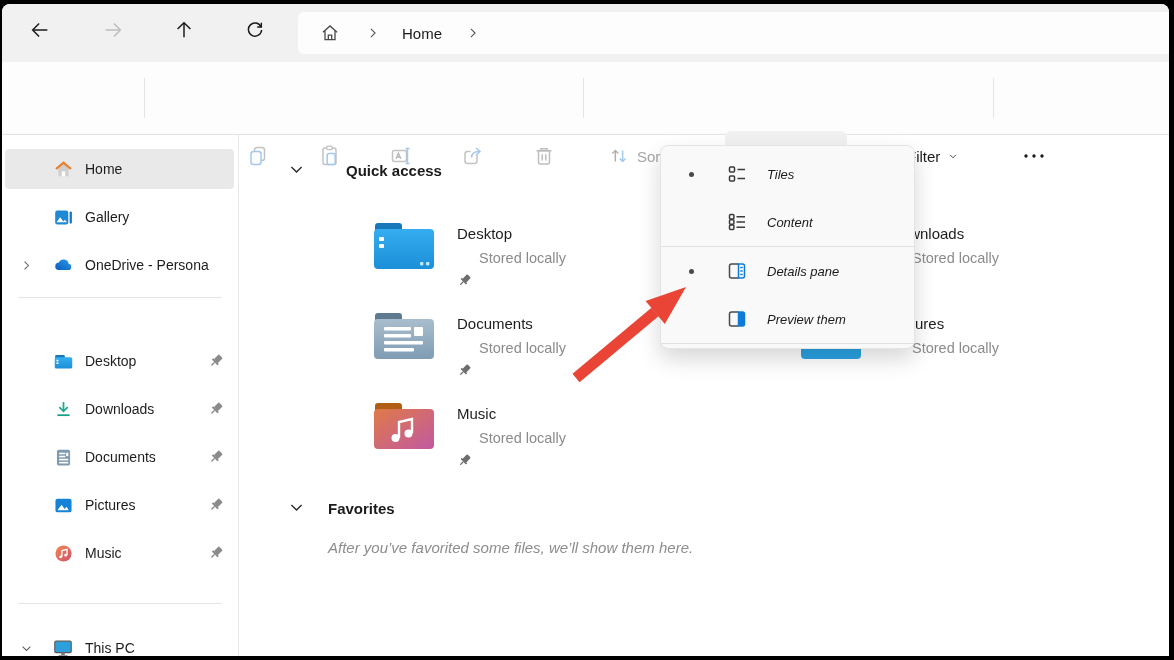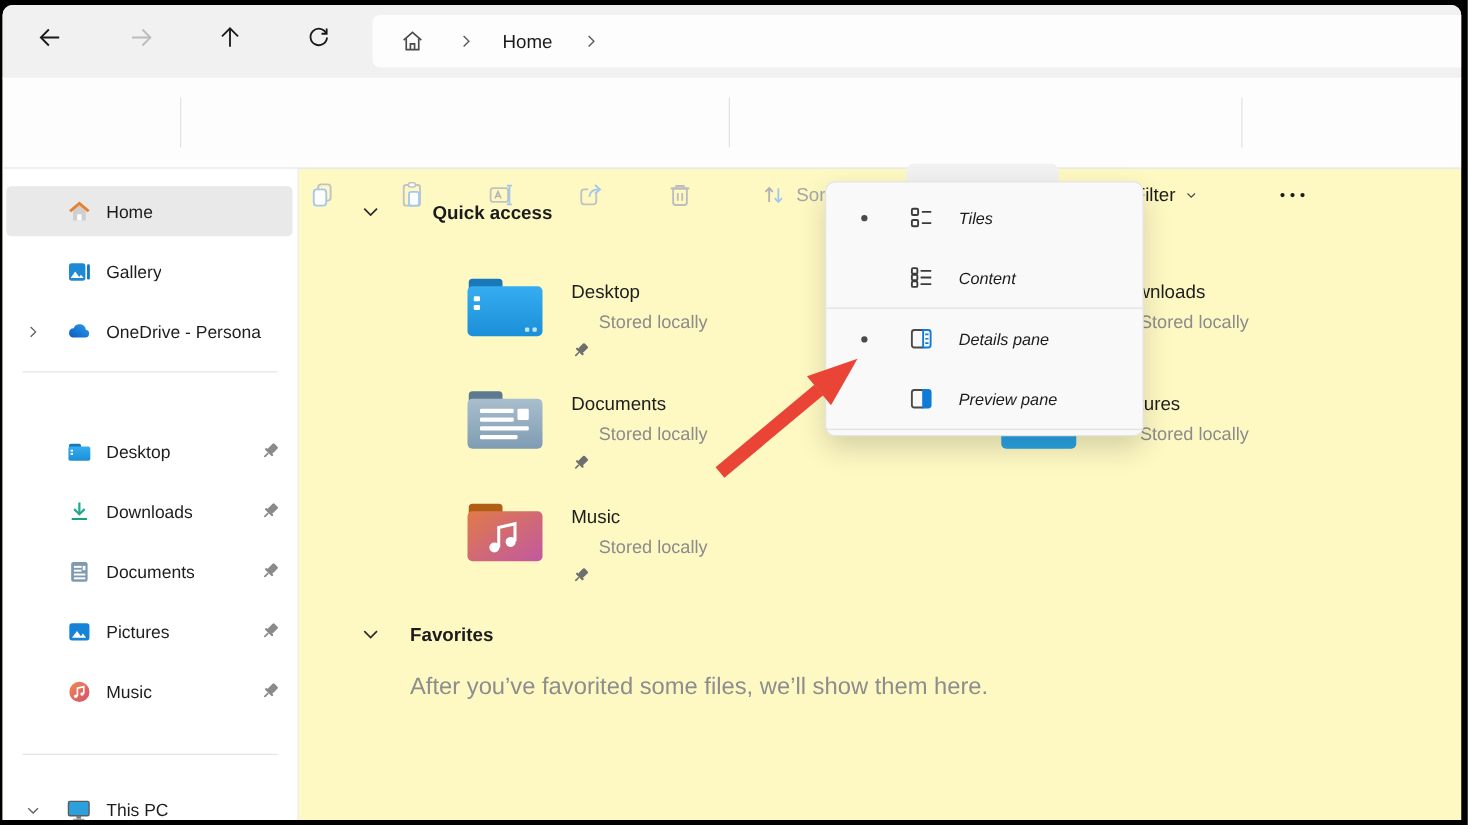--- a/index.html
+++ b/index.html
@@ -1,18 +1,18 @@
 <!DOCTYPE html>
 <html><head>
 <meta charset="utf-8">
 <style>
   html,body{margin:0;padding:0;background:#000;width:1174px;height:660px;overflow:hidden;
     font-family:"Liberation Sans","DejaVu Sans",sans-serif;-webkit-font-smoothing:antialiased;}
   .abs{position:absolute;}
-  .window{position:absolute;left:2px;top:4px;right:5px;bottom:4px;background:#fef9c3;
+  .window{position:absolute;left:2px;top:4px;right:5px;bottom:4px;background:#ffffff;
     border-radius:8px 8px 0 0;overflow:hidden;}
   
   .header{position:absolute;left:0;top:0;right:0;height:58px;background:#f1f1f1;border-bottom:1px solid #e4e4e4;}
   .navbtn{position:absolute;top:10px;width:32px;height:32px;border-radius:5px;display:flex;align-items:center;justify-content:center;}
   .addr{position:absolute;left:296px;right:0;top:8px;height:42px;background:#fdfdfd;border-radius:6px 0 0 6px;display:flex;align-items:center;}
   .crumb{font-size:15px;color:#1b1b1b;}
   
   .toolbar{position:absolute;left:0;top:58px;right:0;height:72px;background:#fdfdfd;border-bottom:1px solid #e3e3e3;}
   .tsep{position:absolute;top:16px;width:1px;height:40px;background:#e4e4e4;}
   .tbtn{position:absolute;top:74px;width:40px;height:40px;display:flex;align-items:center;justify-content:center;border-radius:5px;}
@@ -29,21 +29,21 @@
   .srow .slabel{font-size:14px;color:#1d1d1d;margin-left:10px;white-space:nowrap;overflow:hidden;}
   .srow .pin{position:absolute;right:10px;top:12px;}
   .sdivider{position:absolute;left:16px;width:204px;height:1px;background:#e5e5e5;}
   .selected{background:#e9e9e9;}
   
   .sectionhead{font-size:15px;font-weight:bold;color:#1b1b1b;}
   .tile{position:absolute;display:flex;}
   .tiletext{margin-left:22px;padding-top:1px;}
   .tname{font-size:15px;color:#1d1d1d;line-height:24px;}
   .tsub{font-size:14.5px;color:#8b8b8b;line-height:24px;margin-left:22px;}
-  .emptytext{font-size:19px;color:#8d8d8d;}
+  .emptytext{font-size:15px;color:#8d8d8d;font-style:italic;}
   
   .menu{position:absolute;left:658px;top:141px;width:253px;background:#f9f9f9;border:1px solid #e4e4e4;
     border-radius:8px;box-shadow:0 10px 22px rgba(0,0,0,.16);padding:4px 0;z-index:40;}
   .mi{position:relative;height:48px;}
   .mi .dot{position:absolute;left:28px;top:21.5px;width:5px;height:5px;border-radius:50%;background:#4a4a4a;}
   .mi .mico{position:absolute;left:64px;top:12px;}
   .mi .mlabel{position:absolute;left:106px;top:0;height:48px;display:flex;align-items:center;font-size:13px;color:#1b1b1b;font-style:italic;}
   .mi .sub{position:absolute;right:22px;top:16px;}
   .msep{height:1px;background:#e1e1e1;}
   .arrow-annot{z-index:50;}
@@ -558,21 +558,21 @@
       </span>
       <span class="mlabel">Details pane</span>
     </div>
     <div class="mi">
       <span class="mico">
         <svg width="24" height="24" viewBox="0 0 24 24" fill="none">
           <path d="M13.5 5H6.5A2 2 0 0 0 4.5 7v10a2 2 0 0 0 2 2h7" stroke="#4a4a4a" stroke-width="1.5"></path>
           <path d="M13.5 5h4a2 2 0 0 1 2 2v10a2 2 0 0 1-2 2h-4z" fill="#0f7bd7" stroke="#0f7bd7" stroke-width="1.5"></path>
         </svg>
       </span>
-      <span class="mlabel">Preview pane</span>
+      <span class="mlabel">Preview them</span>
     </div>
     <div class="msep"></div>
   </div>
 
   <svg class="abs arrow-annot" style="left:556px;top:262px" width="140" height="125" viewBox="0 0 140 125">
     <line x1="18" y1="112" x2="97" y2="46" stroke="#e94435" stroke-width="11"></line>
     <polygon points="128,21 106.8,58.1 87.6,34.9" fill="#e94435"></polygon>
   </svg>
 
 </div>

